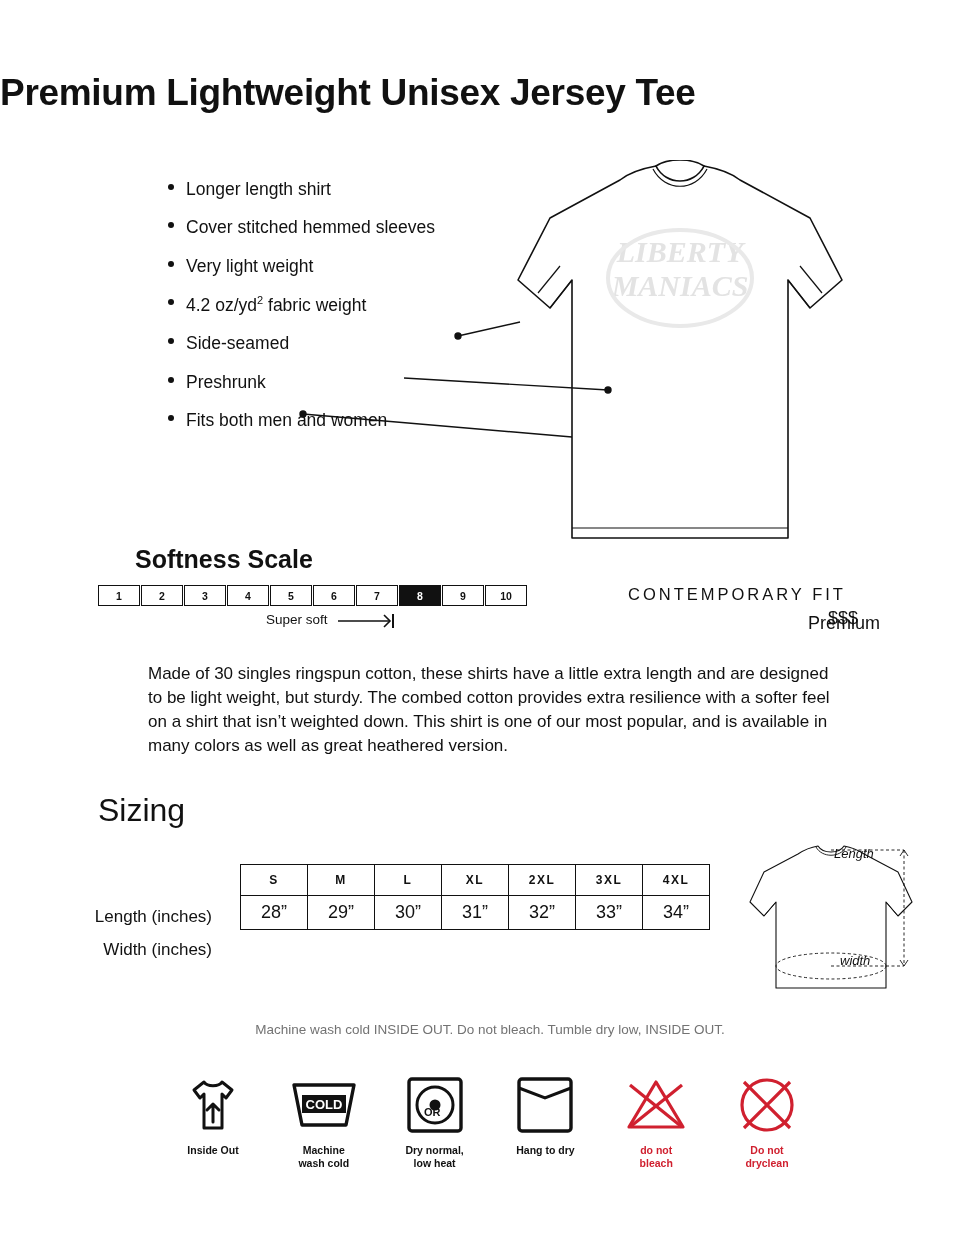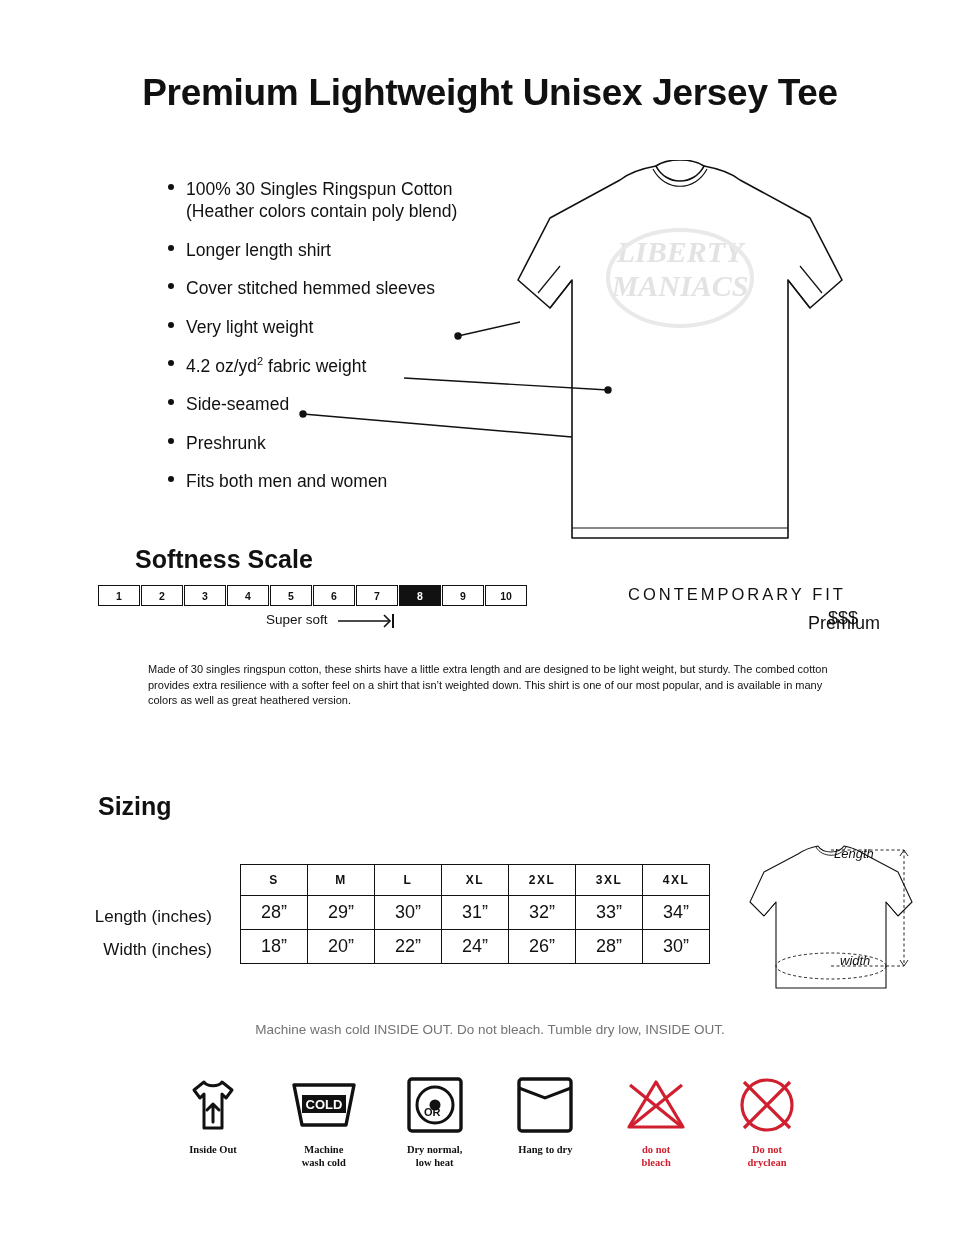--- a/index.html
+++ b/index.html
@@ -9,21 +9,20 @@
     font-family:"Liberation Sans", sans-serif;
     color:#111111;
     position:relative;
     overflow:hidden;
   }
   .page{position:relative;width:980px;height:1250px;}
 
   
   .title{
     position:absolute;left:0;top:72px;width:980px;
-    text-align:center;
     font-size:37px;font-weight:bold;letter-spacing:-0.3px;
     color:#111;
   }
 
   
   .features{
     position:absolute;left:168px;top:178px;width:330px;
   }
   .feature{
     position:relative;
@@ -78,27 +77,27 @@
     font-size:18px;color:#111;margin-left:24px;
   }
   .price{
     position:absolute;left:828px;top:608px;
     font-size:18px;color:#111;
   }
 
   
   .para{
     position:absolute;left:148px;top:662px;width:690px;
-    font-size:11px;line-height:1.42;color:#111;
+    font-size:17px;line-height:1.42;color:#111;
   }
 
   
   .sizing-head{
     position:absolute;left:98px;top:792px;
-    font-size:25px;font-weight:bold;
+    font-size:32px;font-weight:normal;
   }
   .size-labels{
     position:absolute;left:88px;top:900px;
     text-align:right;width:124px;
     font-size:17px;line-height:33px;
   }
   table.size{
     position:absolute;left:240px;top:864px;
     border-collapse:collapse;
   }
@@ -122,41 +121,36 @@
     position:absolute;left:0;top:1022px;width:980px;text-align:center;
     font-size:13.5px;color:#737373;
   }
   .care-row{
     position:absolute;left:170px;top:1072px;width:640px;
     display:flex;justify-content:space-between;align-items:flex-start;
   }
   .care-item{width:86px;text-align:center;}
   .care-item .glyph{height:66px;display:flex;align-items:center;justify-content:center;}
   .care-item .cap{
-    margin-top:6px;font-size:10.5px;font-weight:bold;line-height:1.2;color:#111;font-family:Liberation Serif, serif;
+    margin-top:6px;font-size:10.5px;font-weight:bold;line-height:1.2;color:#111;
   }
   .care-item.red .cap{color:#d0202f;}
   .or{
     position:absolute;left:424px;top:1106px;
     font-size:11px;font-weight:bold;
   }
 </style>
 </head>
 <body>
 
 <div class="page">
 
   <div class="title">Premium Lightweight Unisex Jersey Tee</div>
 
   <div class="features">
-    <div class="feature">
-      <span class="dot"></span>
-      <span>100% 30 Singles Ringspun Cotton</span>
-      <span class="sub">(Heather colors contain poly blend)</span>
-    </div>
     <div class="feature">
       <span class="dot"></span>
       <span>Longer length shirt</span>
     </div>
     <div class="feature">
       <span class="dot"></span>
       <span>Cover stitched hemmed sleeves</span>
     </div>
     <div class="feature">
       <span class="dot"></span>
@@ -265,29 +259,20 @@
     </tr>
     <tr>
       <td>28”</td>
       <td>29”</td>
       <td>30”</td>
       <td>31”</td>
       <td>32”</td>
       <td>33”</td>
       <td>34”</td>
     </tr>
-    <tr>
-      <td>18”</td>
-      <td>20”</td>
-      <td>22”</td>
-      <td>24”</td>
-      <td>26”</td>
-      <td>28”</td>
-      <td>30”</td>
-    </tr>
   </tbody>
     </table>
 
   <div class="shirt-measure">
     <svg width="200" height="160" viewBox="0 0 200 160">
       <g fill="#ffffff" stroke="#111111" stroke-width="1.1" stroke-linejoin="round">
         <path d="M62 14 C68 10,76 7,82 6 C87 14,103 14,108 6 C114 7,122 10,128 14
                  L162 32 L176 62 L162 76 L150 62 L150 148 L40 148 L40 62 L28 76 L14 62 L28 32 Z"></path>
         <path d="M80 7 C86 18,104 18,110 7" fill="none" stroke-width="0.9"></path>
         <path d="M162 76 L150 62" fill="none" stroke-width="0.9"></path>

